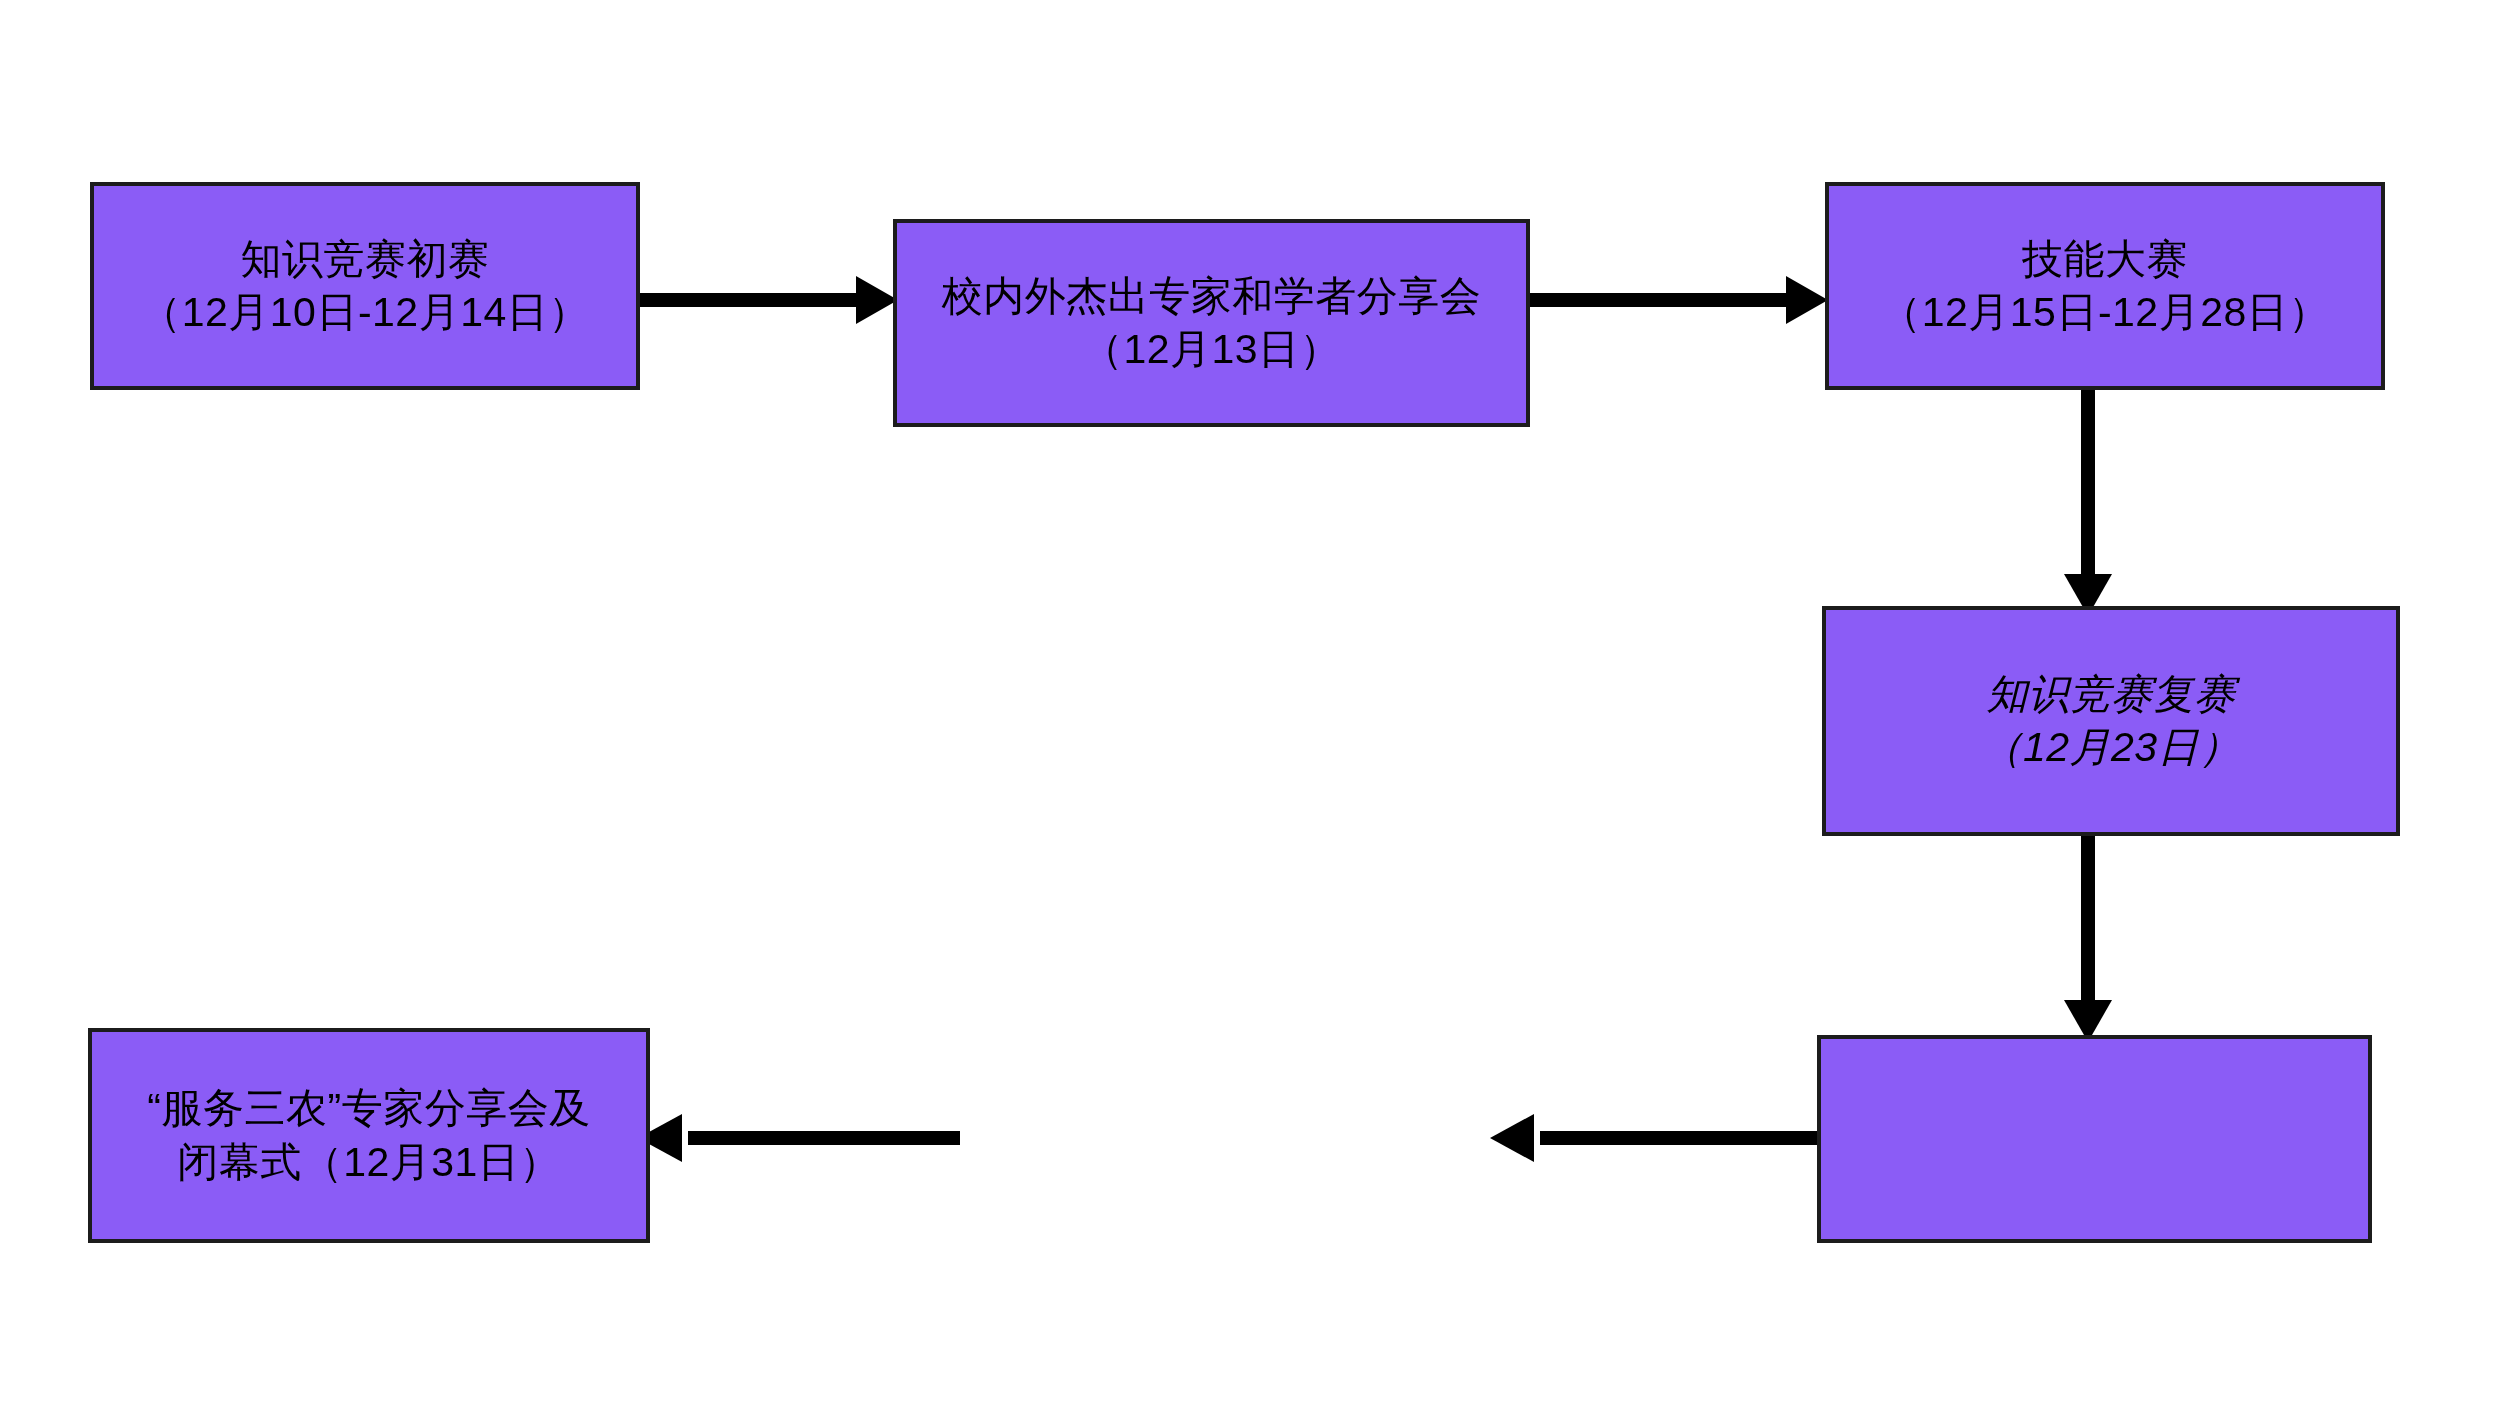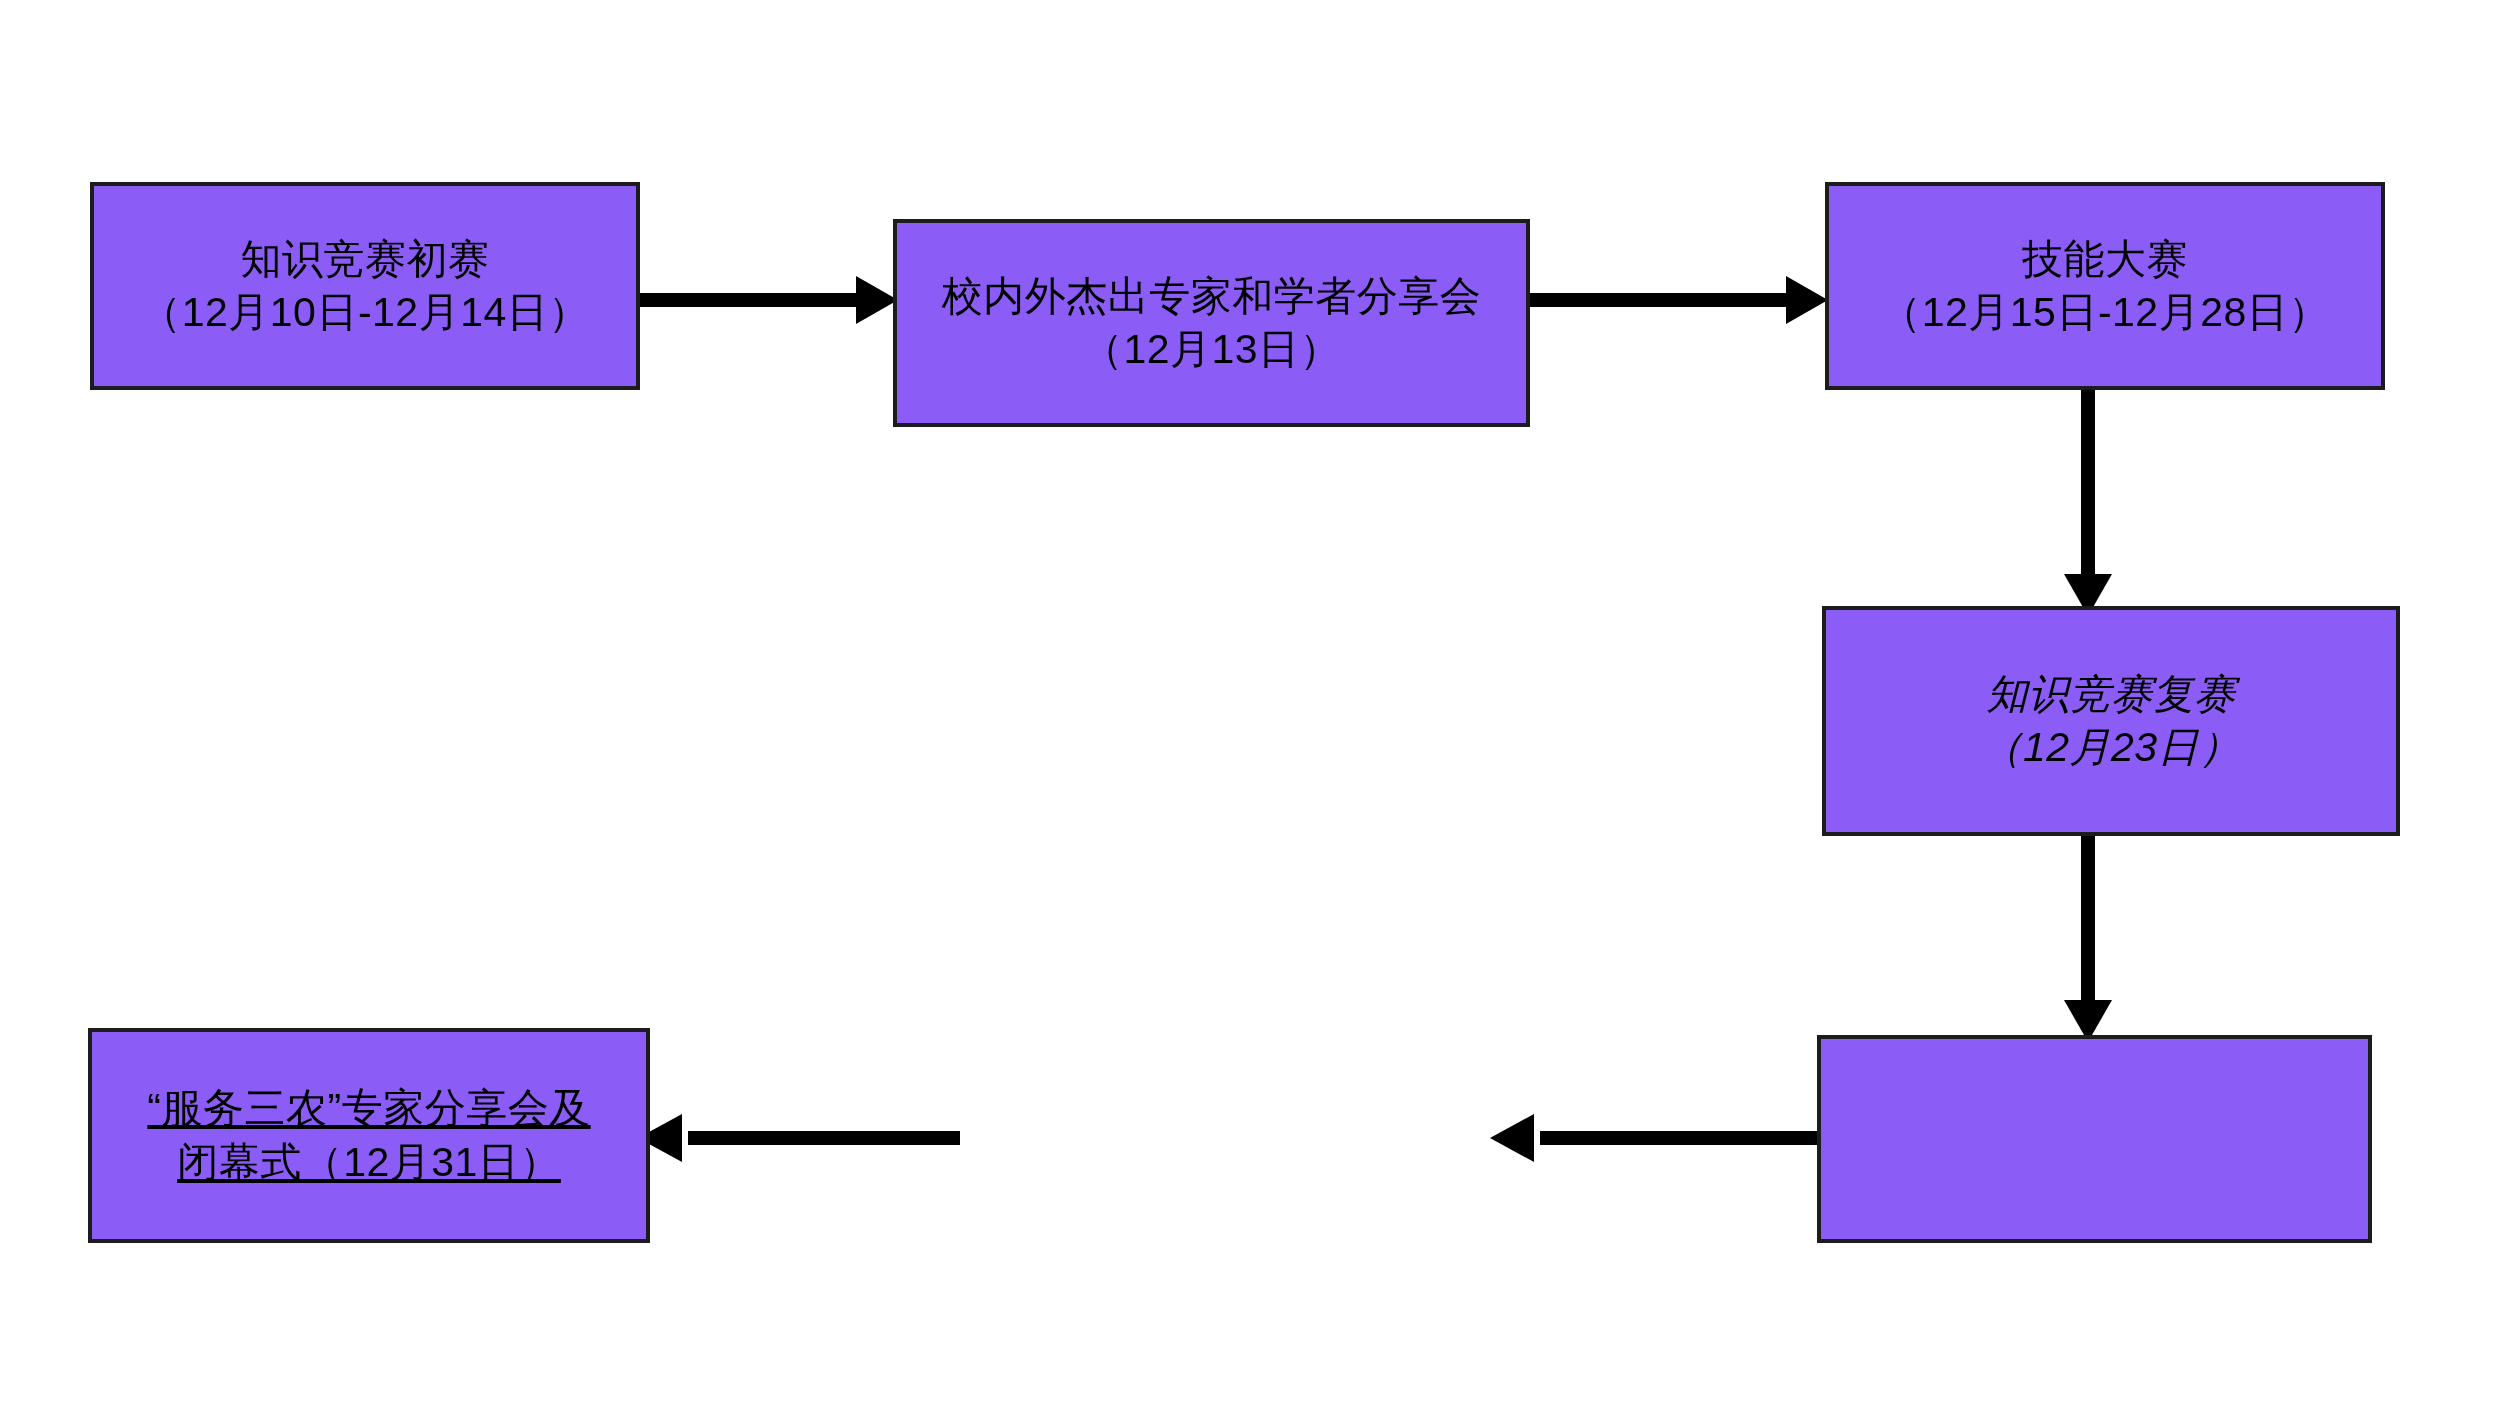--- a/index.html
+++ b/index.html
@@ -37,21 +37,21 @@
   .node .line {
     display: block;
   }
   
   #node-1 { left: 90px;   top: 182px;  width: 550px; height: 208px; }
   #node-2 { left: 893px;  top: 182px;  width: 637px; height: 208px; margin-top: 37px; }
   #node-3 { left: 1825px; top: 182px;  width: 560px; height: 208px; }
   #node-4 { left: 1822px; top: 606px;  width: 578px; height: 230px; font-style: italic; }
   #node-5 { left: 1817px; top: 1035px; width: 555px; height: 208px; }
   #node-6 { left: 952px;  top: 1028px; width: 550px; height: 212px; }
-  #node-7 { left: 88px;   top: 1028px; width: 562px; height: 215px; text-decoration: underline; }
+  #node-7 { left: 88px;   top: 1028px; width: 562px; height: 215px; }
 
   
   .conn {
     position: absolute;
     z-index: 1;
   }
   .conn svg { display: block; overflow: visible; }
 </style>
 </head>
 <body>

